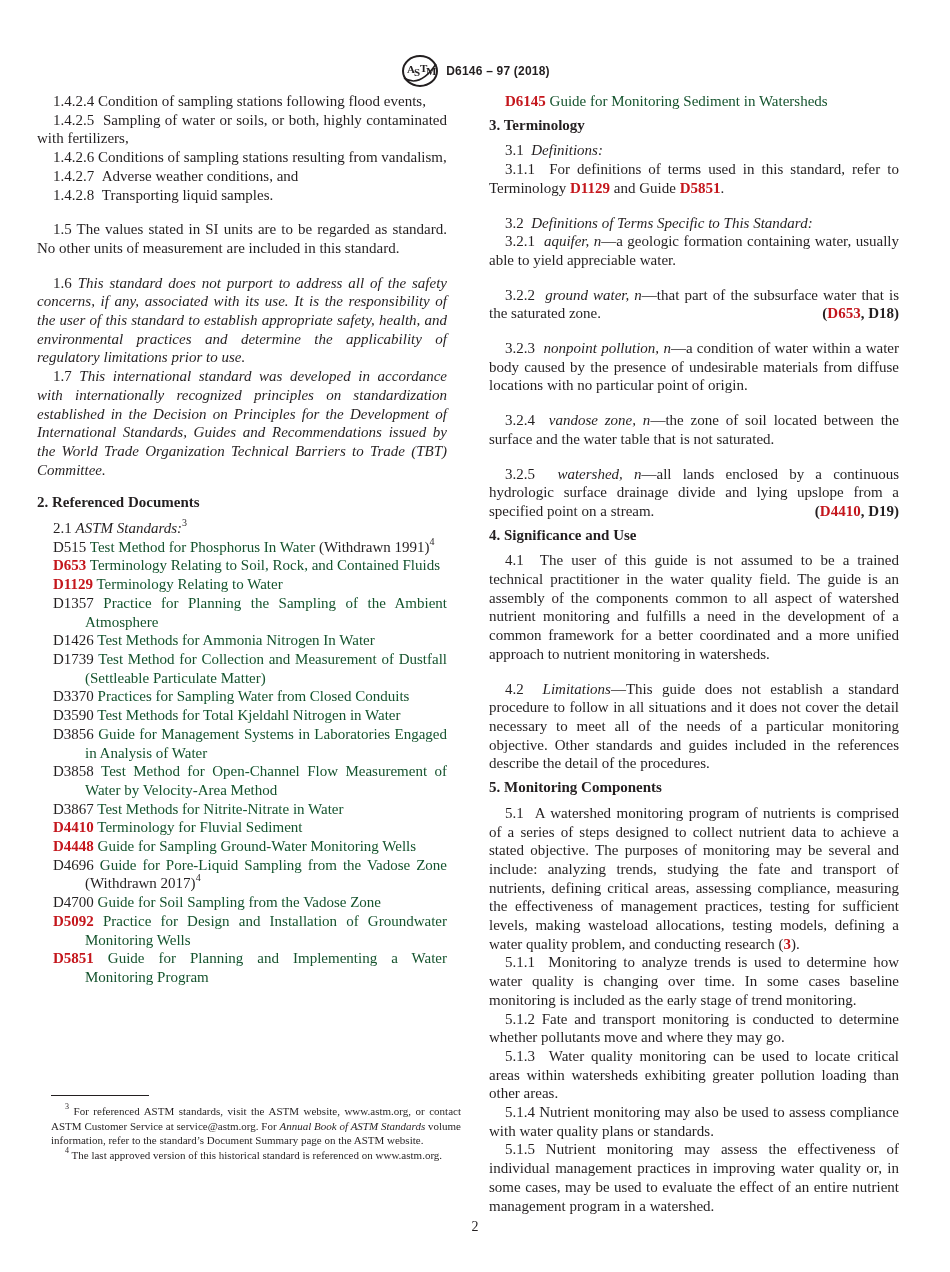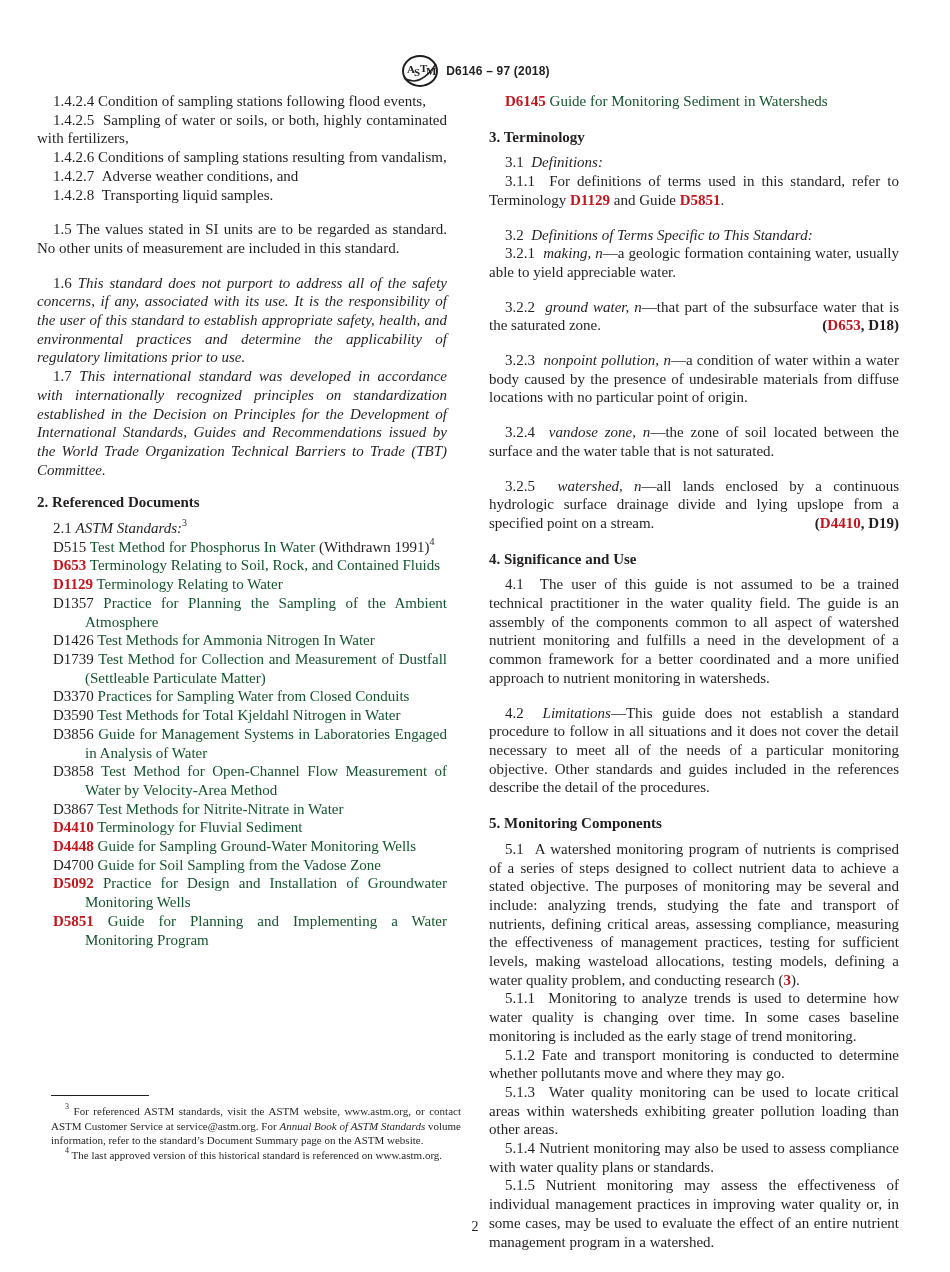--- a/index.html
+++ b/index.html
@@ -19,21 +19,21 @@
     font-family: "Liberation Sans", "DejaVu Sans", sans-serif;
     font-weight: bold; font-size: 12px; color: #231f20; letter-spacing: 0.2px;
   }
   .col { position: absolute; top: 92px; width: 410px; }
   .col.left { left: 37px; }
   .col.right { left: 489px; }
   p { margin: 0; text-align: justify; }
   .ind { text-indent: 16px; }
   .gap2 { margin-top: 16px; }
   i, .it { font-style: italic; }
-  .h2 { font-weight: bold; font-size: 15px; margin: 17px 0 7px 0; }
+  .h2 { font-weight: bold; font-size: 15px; margin: 5px 0 7px 0; }
   .h2.first { margin-top: 14px; }
   .blue { color: #14532d; }
   .red { color: #c4161c; font-weight: bold; }
   .bold { font-weight: bold; }
   .ref {
     padding-left: 48px; text-indent: -32px; text-align: justify;
   }
   .refhead { padding-left: 16px; }
   sup { font-size: 10px; line-height: 0; position: relative; top: -1px; vertical-align: super; }
   .rtag { float: right; font-weight: bold; }
@@ -86,20 +86,21 @@
       <p class="ref"><a class="">D1357</a> <a class="blue">Practice for Planning the Sampling of the Ambient Atmosphere</a></p>
       <p class="ref"><a class="">D1426</a> <a class="blue">Test Methods for Ammonia Nitrogen In Water</a></p>
       <p class="ref"><a class="">D1739</a> <a class="blue">Test Method for Collection and Measurement of Dustfall (Settleable Particulate Matter)</a></p>
       <p class="ref"><a class="">D3370</a> <a class="blue">Practices for Sampling Water from Closed Conduits</a></p>
       <p class="ref"><a class="">D3590</a> <a class="blue">Test Methods for Total Kjeldahl Nitrogen in Water</a></p>
       <p class="ref"><a class="">D3856</a> <a class="blue">Guide for Management Systems in Laboratories Engaged in Analysis of Water</a></p>
       <p class="ref"><a class="">D3858</a> <a class="blue">Test Method for Open-Channel Flow Measurement of Water by Velocity-Area Method</a></p>
       <p class="ref"><a class="">D3867</a> <a class="blue">Test Methods for Nitrite-Nitrate in Water</a></p>
       <p class="ref"><a class="red">D4410</a> <a class="blue">Terminology for Fluvial Sediment</a></p>
       <p class="ref"><a class="red">D4448</a> <a class="blue">Guide for Sampling Ground-Water Monitoring Wells</a></p>
+      <p class="ref"><a class="">D4696</a> <a class="blue">Guide for Pore-Liquid Sampling from the Vadose Zone</a><span> (Withdrawn 2017)</span><sup>4</sup></p>
       <p class="ref"><a class="">D4700</a> <a class="blue">Guide for Soil Sampling from the Vadose Zone</a></p>
       <p class="ref"><a class="red">D5092</a> <a class="blue">Practice for Design and Installation of Groundwater Monitoring Wells</a></p>
       <p class="ref"><a class="red">D5851</a> <a class="blue">Guide for Planning and Implementing a Water Monitoring Program</a></p>
     </div>
 </div>
 
 <div class="fnrule"></div>
 <div class="footnotes">
   <p><sup>3</sup> <span>For referenced ASTM standards, visit the ASTM website, www.astm.org, or contact ASTM Customer Service at service@astm.org. For </span><i>Annual Book of ASTM Standards</i><span> volume information, refer to the standard’s Document Summary page on the ASTM website.</span></p>
   <p><sup>4</sup> <span>The last approved version of this historical standard is referenced on www.astm.org.</span></p>
@@ -109,21 +110,21 @@
   <div id="ref-list-cont">
       <p class="ref" style="padding-left: 32px; text-indent: -16px; margin-top: 0px;"><a class="red">D6145</a> <a class="blue">Guide for Monitoring Sediment in Watersheds</a></p>
     </div>
 
   <div class="h2">3.  Terminology</div>
   <p class="ind"><span>3.1</span>&nbsp;&nbsp;<i>Definitions:</i></p>
   <p class="ind"><span>3.1.1</span>&nbsp;&nbsp;<span>For definitions of terms used in this standard, refer to Terminology </span><a class="red">D1129</a><span> and Guide </span><a class="red">D5851</a><span>.</span></p>
 
   <p class="ind gap2"><span>3.2</span>&nbsp;&nbsp;<i>Definitions of Terms Specific to This Standard:</i></p>
 
-  <p class="ind"><span>3.2.1</span>&nbsp;&nbsp;<i>making, n</i><span>—a geologic formation containing water, usually able to yield appreciable water.</span></p>
+  <p class="ind"><span>3.2.1</span>&nbsp;&nbsp;<i>aquifer, n</i><span>—a geologic formation containing water, usually able to yield appreciable water.</span></p>
 
   <p class="ind gap2"><span>3.2.2</span>&nbsp;&nbsp;<i>ground water, n</i><span>—that part of the subsurface water that is the saturated zone.</span><span class="rtag">(<a class="red">D653</a><span>, D18</span>)</span></p>
 
   <p class="ind gap2"><span>3.2.3</span>&nbsp;&nbsp;<i>nonpoint pollution, n</i><span>—a condition of water within a water body caused by the presence of undesirable materials from diffuse locations with no particular point of origin.</span></p>
 
   <p class="ind gap2"><span>3.2.4</span>&nbsp;&nbsp;<i>vandose zone, n</i><span>—the zone of soil located between the surface and the water table that is not saturated.</span></p>
 
   <p class="ind gap2"><span>3.2.5</span>&nbsp;&nbsp;<i>watershed, n</i><span>—all lands enclosed by a continuous hydrologic surface drainage divide and lying upslope from a specified point on a stream.</span><span class="rtag">(<a class="red">D4410</a><span>, D19</span>)</span></p>
 
   <div class="h2">4.  Significance and Use</div>

